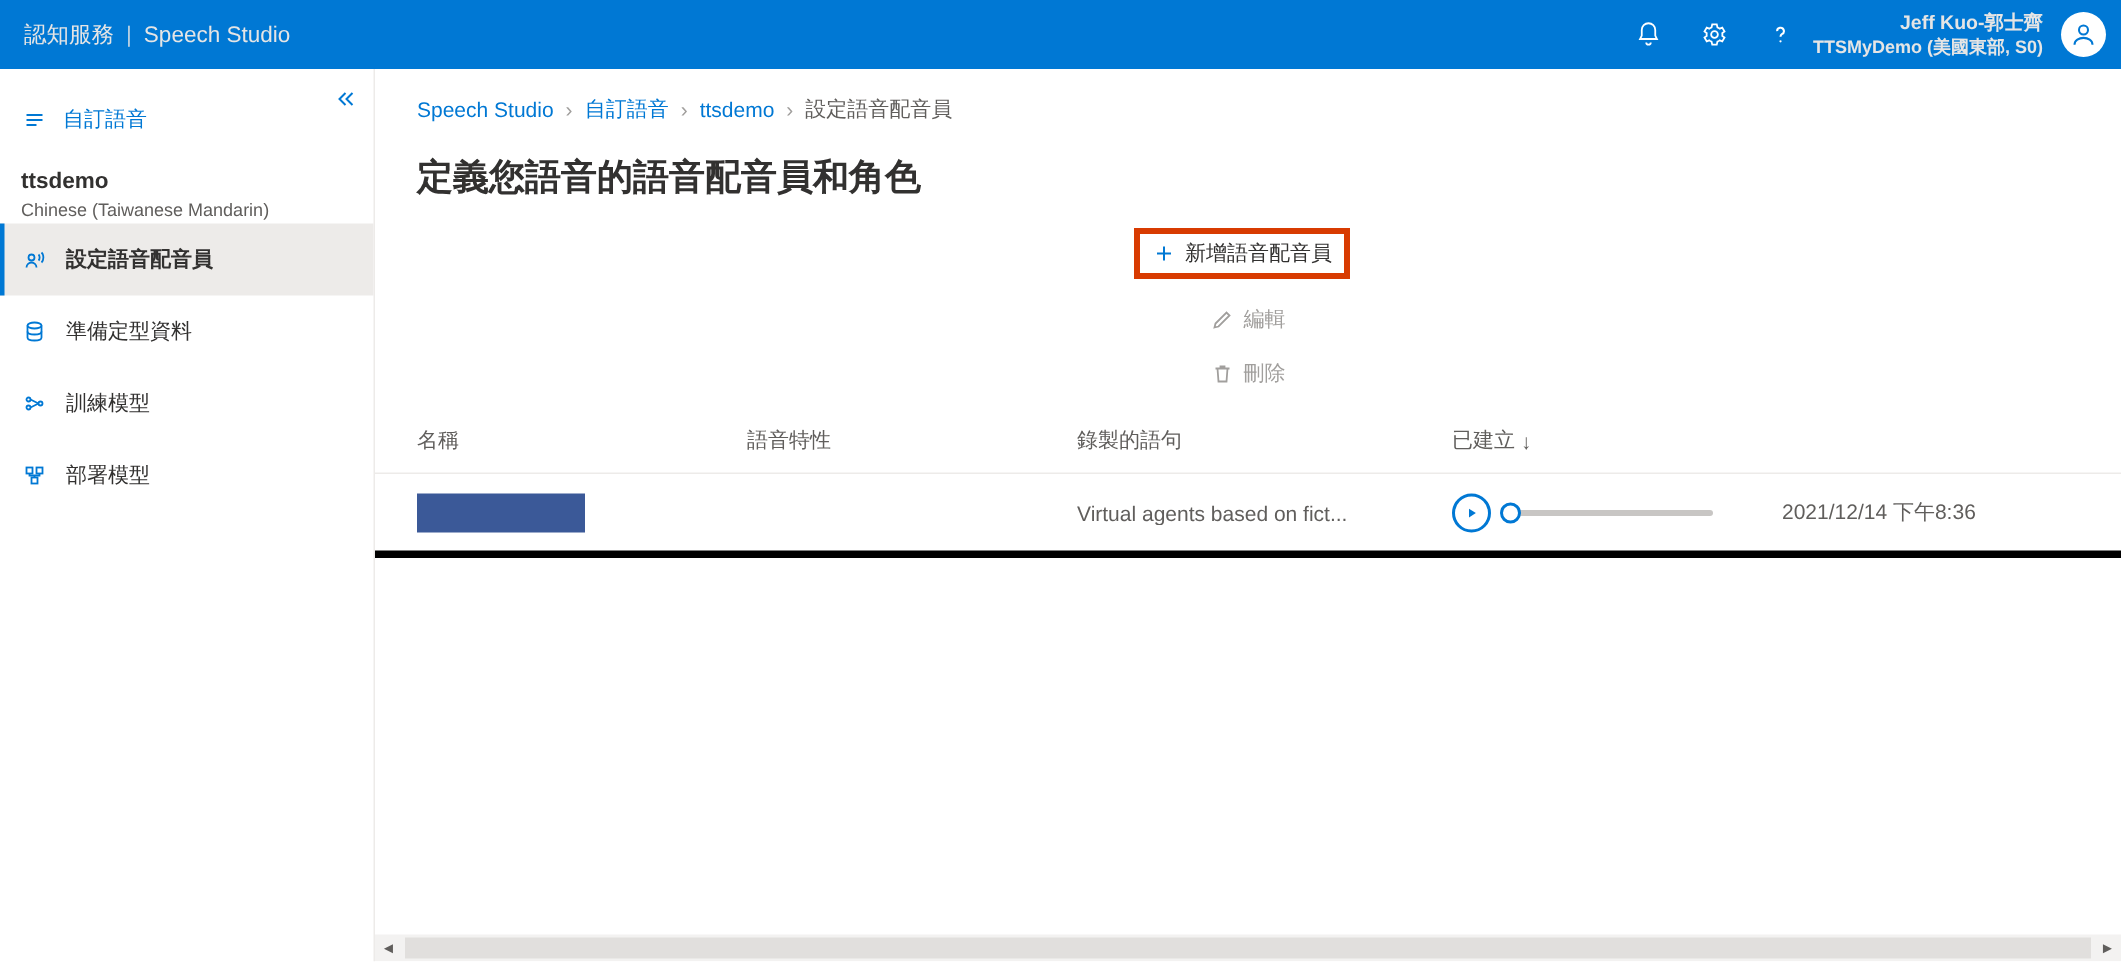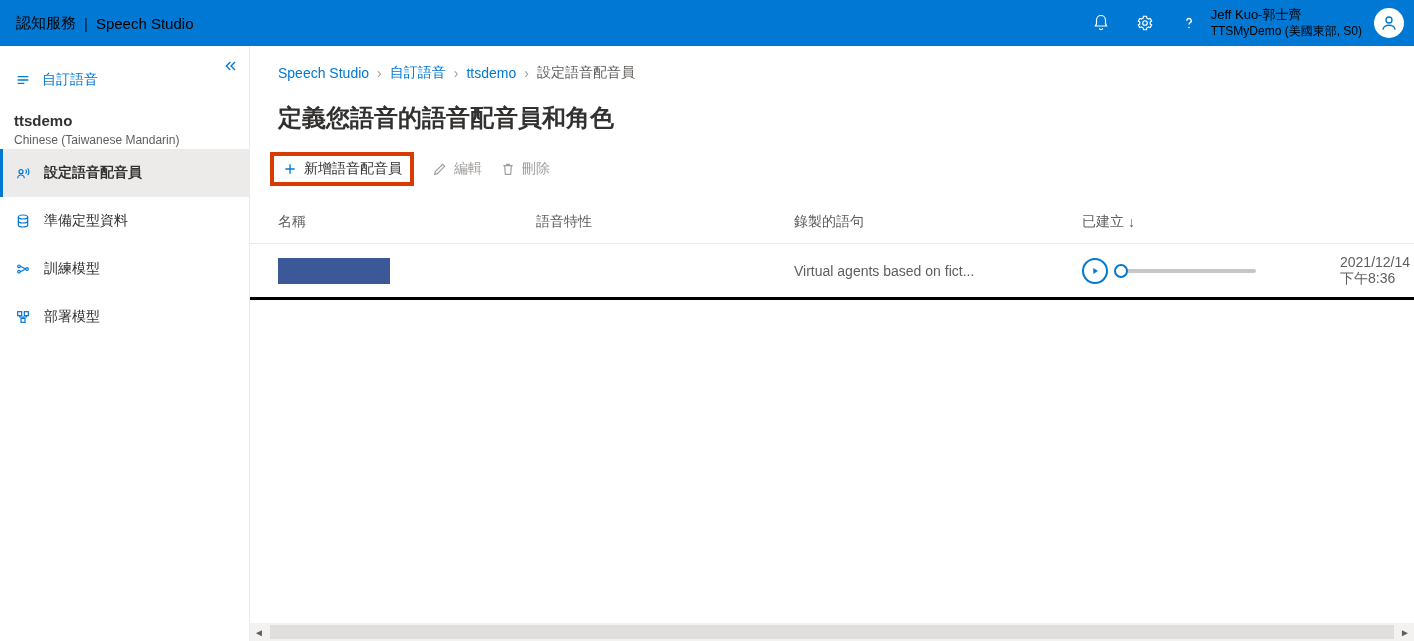--- a/index.html
+++ b/index.html
@@ -9,33 +9,33 @@
     color: #323130;
     width: 1414px;
     height: 641px;
     overflow: hidden;
     background: #fff;
   }
   
   .topbar {
     height: 46px;
     background: #0078d4;
-    color: #000000;
+    color: #e5e5e5;
     display: flex;
     align-items: center;
     padding: 0 10px 0 16px;
   }
   .topbar .brand { display: flex; align-items: center; gap: 8px; font-size: 15px; }
   .brand-divider { opacity: .8; }
   .topbar .spacer { flex: 1; }
   .top-icon {
     width: 44px; height: 46px; display:flex; align-items:center; justify-content:center;
     cursor: pointer;
   }
-  .acct { text-align: left; line-height: 1.25; font-size: 13px; padding-right: 6px; }
+  .acct { text-align: right; line-height: 1.25; font-size: 13px; padding-right: 6px; font-weight: bold; }
   .acct .sub { font-size: 12px; }
   .avatar {
     width: 30px; height: 30px; border-radius: 50%;
     background:#fff; color:#0078d4; display:flex; align-items:center; justify-content:center;
     margin-left: 6px; cursor:pointer;
   }
   
   .shell { display:flex; height: calc(641px - 46px); }
   .sidebar {
     width: 250px;
@@ -61,41 +61,40 @@
     background:#edebe9; font-weight:600;
     border-left: 3px solid #0078d4; padding-left:11px;
   }
   
   .content { flex:1; display:flex; flex-direction:column; overflow:hidden; }
   .breadcrumbs { display:flex; align-items:center; gap:8px; padding:18px 28px 8px; color:#0078d4; font-size:14px;}
   .breadcrumbs .crumb { cursor:pointer; }
   .breadcrumbs .sep { color:#a19f9d; }
   .breadcrumbs .crumb.current { color:#605e5c; cursor:default; }
   h1.page-title { font-size:24px; font-weight:600; padding:12px 28px 18px;font-family:Liberation Mono, monospace; }
-  .toolbar { display:flex; align-items:center; gap:18px; padding: 0 28px 14px; }
+  .toolbar { display:flex; align-items:center; gap:18px; padding: 0 28px 14px; flex-direction: column; }
   .tbtn { display:flex; align-items:center; gap:6px; cursor:pointer; color:#605e5c; }
   .tbtn.primary { color:#323130; }
   .tbtn.primary .icn { color:#0078d4; }
   .tbtn.disabled { color:#a19f9d; cursor:default;text-align:center; }
   .tbtn.disabled .icn { color:#a19f9d; }
   .highlight-box {
     border: 4px solid #d83b01; padding: 4px 8px; margin-left:-8px;
   }
   
   .table { width:100%; }
   .thead, .trow {
     display:grid;
     grid-template-columns: 220px 220px 250px 220px 1fr;
     align-items:center;
     padding: 0 28px;
-    gap: 38px;
   }
   .thead { height:44px; border-bottom:1px solid #edebe9; color:#605e5c; font-size:14px; }
   .thead .col { display:flex; align-items:center; gap:4px; }
-  .trow { height:56px; border-bottom:3px solid #000000; }
+  .trow { height:56px; border-bottom:5px solid #000000; }
   .name-chip { width:112px; height:26px; background:#3b5998; }
   .ellips { white-space:nowrap; overflow:hidden; text-overflow:ellipsis; color:#605e5c; }
   .audio {
     display:flex; align-items:center; gap:8px;
   }
   .play-circle {
     width:26px; height:26px; border:2px solid #0078d4; border-radius:50%;
     display:flex; align-items:center; justify-content:center; color:#0078d4; cursor:pointer;
   }
   .slider {

